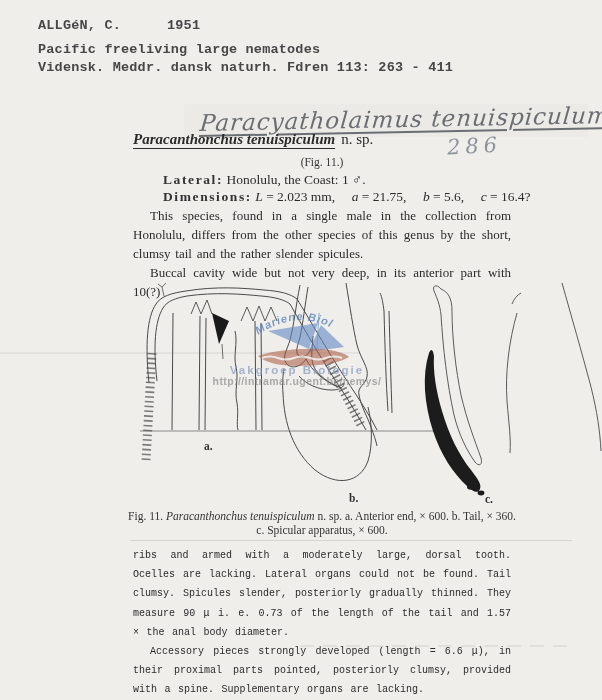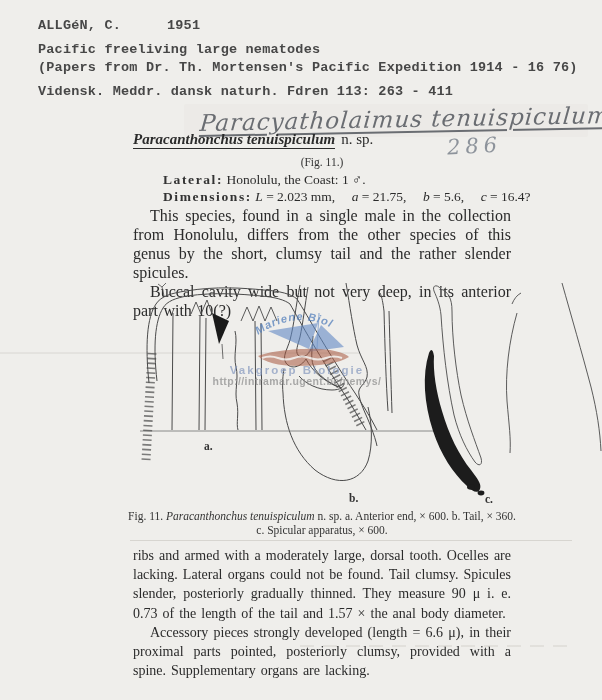--- a/index.html
+++ b/index.html
@@ -25,45 +25,44 @@
   .heading .suffix{margin-left:6px;}
   .figref{position:absolute;left:133px;top:156px;width:378px;text-align:center;font-size:11.5px;color:#333;}
 
   
   .details{position:absolute;left:163px;top:171px;font-size:13.5px;line-height:17px;white-space:nowrap;}
   .sp-label{letter-spacing:1.6px;font-weight:bold;color:#333;}
   .dim{margin-right:13px;}
   .dim i{font-style:italic;}
 
   
-  .bodytext{position:absolute;left:133px;top:206px;width:378px;font-size:16px;line-height:19px;text-align:justify;word-spacing:1.5px;}
+  .bodytext{position:absolute;left:133px;top:206px;width:378px;font-size:13px;line-height:19px;text-align:justify;word-spacing:1.5px;}
   .bodytext p{margin:0;}
   .indent{text-indent:17px;}
 
   
   .figure-svg{position:absolute;left:0;top:283px;}
   .caption{position:absolute;left:113px;top:509px;width:418px;text-align:center;font-size:11.5px;line-height:14px;color:#333;}
   .caption .cap-species{font-style:italic;}
   .seam{position:absolute;left:130px;top:540px;width:442px;height:1px;background:#d7d5d0;}
-  .cont{position:absolute;left:133px;top:546px;width:378px;font-size:14px;line-height:19.2px;text-align:justify;word-spacing:1.5px;}
+  .cont{position:absolute;left:133px;top:546px;width:378px;font-size:10px;line-height:19.2px;text-align:justify;word-spacing:1.5px;font-family:Liberation Mono, monospace;}
   .cont p{margin:0;}
   .smudge{position:absolute;left:300px;top:645px;width:268px;height:2px;background:repeating-linear-gradient(90deg,#dcdad5 0 14px,transparent 14px 23px);opacity:.7;}
 </style>
 </head>
 <body>
 
 <div class="page">
 
   <div class="typeheader">
     <div class="t1">
       <span>ALLGéN, C.</span>
       <span class="t-year">1951</span>
     </div>
     <div class="t2">Pacific freeliving large nematodes</div>
-    <div class="t3">(Papers from Dr. Th. Mortensen's Pacific Expedition 1914 - 16 76)</div>
     <div class="t4">Vidensk. Meddr. dansk naturh. Fdren 113: 263 - 411</div>
   </div>
 
   <div class="hw-band"></div>
   <div class="hw">Paracyatholaimus tenuispiculum</div>
   <div class="hw-number">286</div>
 
   <div class="heading">
     <span class="species">Paracanthonchus tenuispiculum</span><span class="suffix">n. sp.</span>
   </div>

